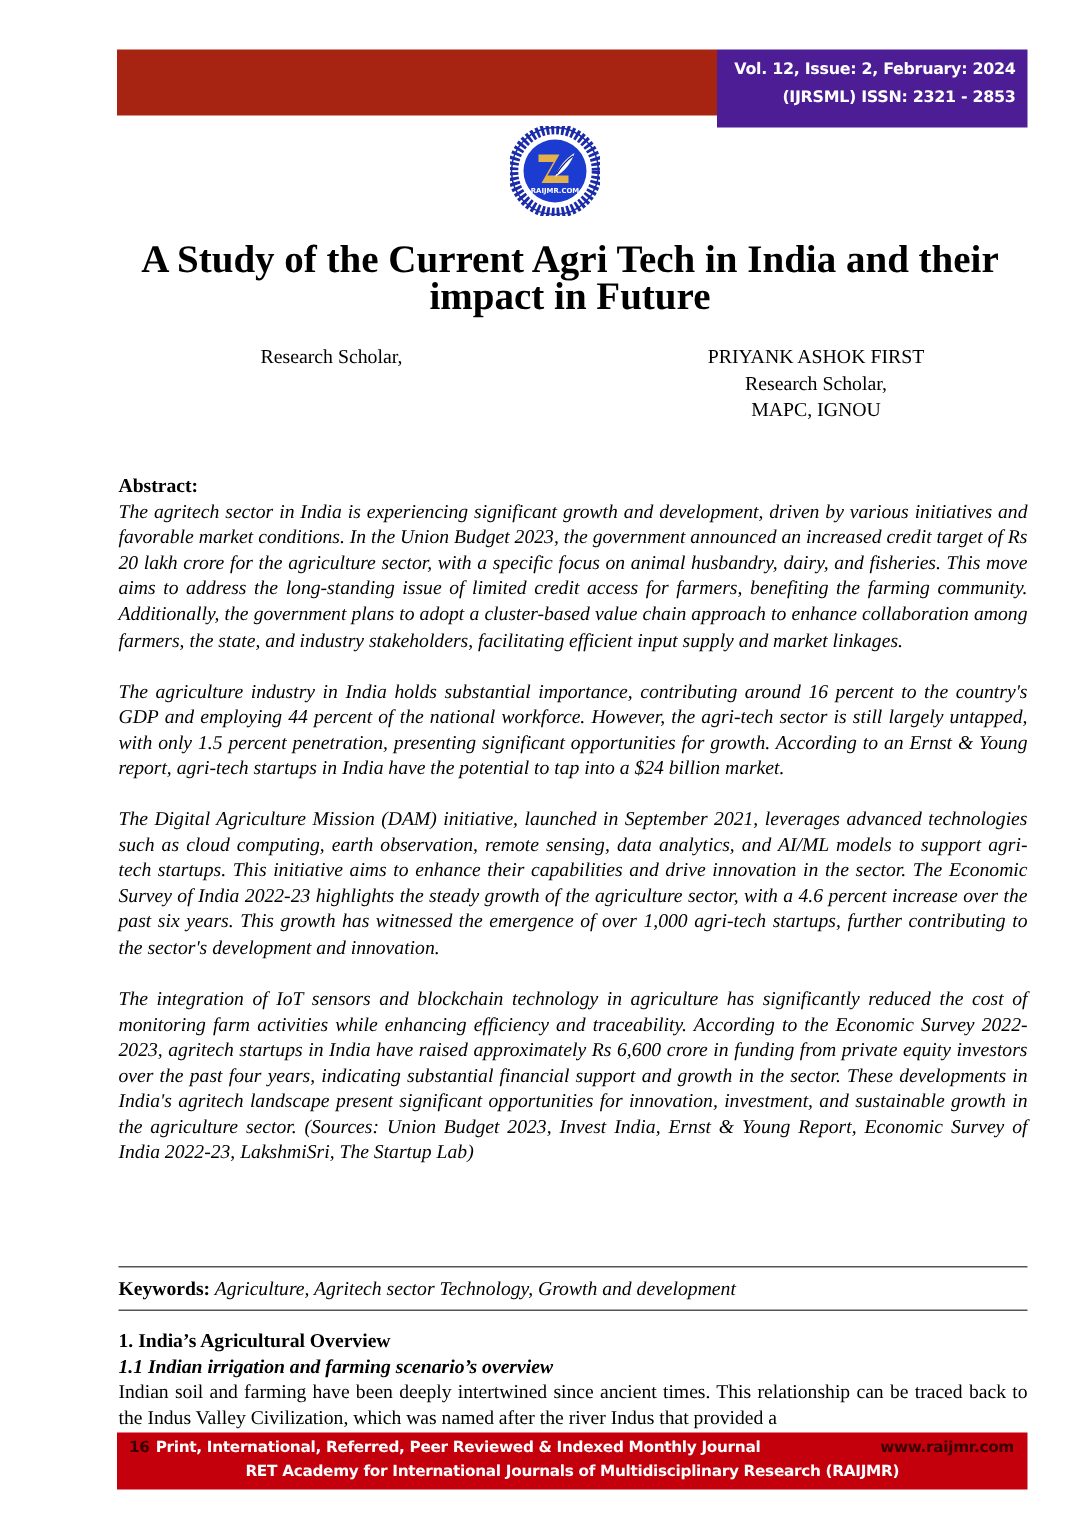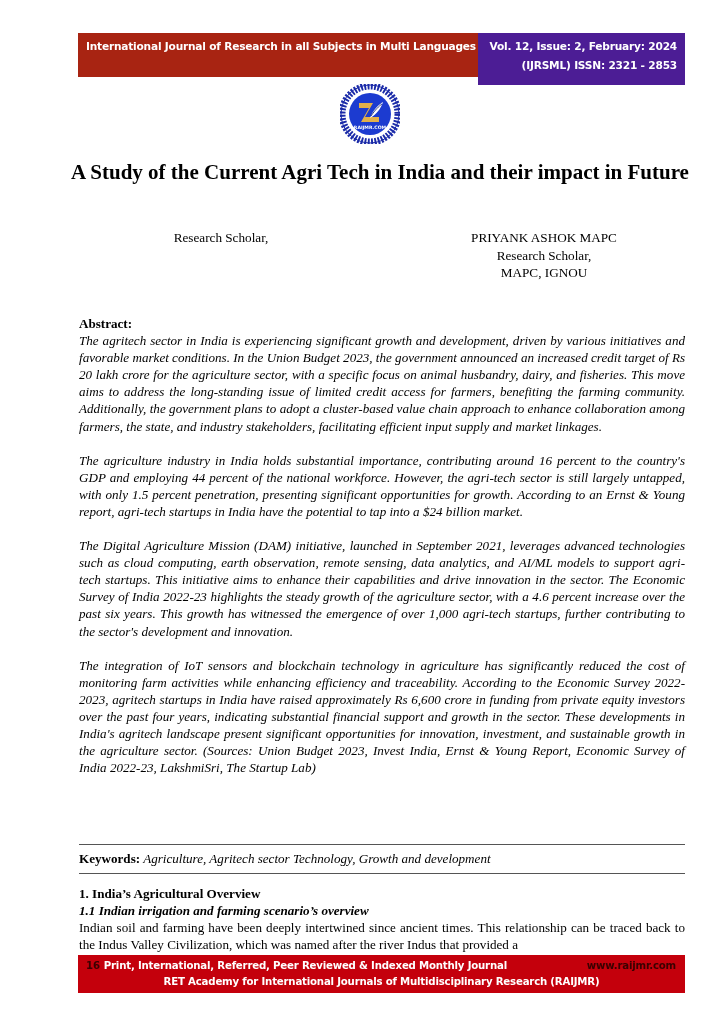--- a/index.html
+++ b/index.html
@@ -7,21 +7,21 @@
   .page { position: absolute; left: 0; top: 0; width: 724px; height: 1024px; }
 
   .header { position: absolute; left: 78px; top: 33px; width: 607px; height: 44px; display: flex; }
   .header-left { background: #a82412; width: 400px; height: 44px; box-sizing: border-box; padding: 4px 0 0 8px; }
   .header-right { background: #4c1d95; width: 207px; height: 52px; box-sizing: border-box; padding: 4px 8px 0 0; text-align: right; }
   .hline { font-family: "DejaVu Sans", sans-serif; font-weight: bold; color: #ffffff; font-size: 10.6px; line-height: 19px; white-space: nowrap; letter-spacing: -0.2px; }
 
   .logo { position: absolute; left: 340px; top: 84px; width: 60px; height: 60px; }
 
   .title { position: absolute; left: 60px; top: 160px; width: 640px; text-align: center;
-           font-family: "Liberation Serif", serif; font-weight: bold; font-size: 21px; line-height: 25px; color: #000; }
+           font-family: "Liberation Serif", serif; font-weight: bold; font-size: 26px; line-height: 25px; color: #000; }
 
   .author { position: absolute; top: 229px; text-align: center; font-family: "Liberation Serif", serif; font-size: 13.2px; line-height: 17.5px; color: #000; }
   .author.a1 { left: 76px; width: 290px; }
   .author.a2 { left: 418px; width: 252px; }
 
   .body-text { position: absolute; left: 79px; width: 606px; font-family: "Liberation Serif", serif; font-size: 13.1px; line-height: 17.1px; color: #000; text-align: justify; }
   .abs-head { font-weight: bold; font-style: normal; display: block; }
   .ital { font-style: italic; }
   .para { margin: 0 0 17px 0; }
 
@@ -42,21 +42,20 @@
   .foot-url { position: absolute; right: 0; top: 0; color: #3a0000; }
   .foot-line2 { position: absolute; left: 0; top: 19px; width: 607px; text-align: center; font-family: "DejaVu Sans", sans-serif; font-weight: bold; font-size: 10.2px; line-height: 15px; color: #fff; white-space: nowrap; letter-spacing: -0.2px; }
 </style>
 </head>
 <body>
 
 <div class="page">
 
   <div class="header">
     <div class="header-left">
-      <div class="hline">International Journal of Research in all Subjects in Multi Languages</div>
     </div>
     <div class="header-right">
       <div class="hline">Vol. 12, Issue: 2, February: 2024</div>
       <div class="hline">(IJRSML) ISSN: 2321 - 2853</div>
     </div>
   </div>
 
   <div class="logo">
     <svg width="60" height="60" viewBox="0 0 60 60">
       <circle cx="30" cy="30" r="29" fill="#ffffff" stroke="#1a2aa8" stroke-width="1"></circle>
@@ -70,21 +69,21 @@
     </svg>
   </div>
 
   <div class="title">A Study of the Current Agri Tech in India and their impact in Future</div>
 
   <div class="author a1">
     <div>Research Scholar,</div>
   </div>
 
   <div class="author a2">
-    <div>PRIYANK ASHOK MAPC</div>
+    <div>PRIYANK ASHOK FIRST</div>
     <div>Research Scholar,</div>
     <div>MAPC, IGNOU</div>
   </div>
 
   <div class="body-text" style="top: 315px;">
     <span class="abs-head">Abstract:</span>
     <p class="para ital">The agritech sector in India is experiencing significant growth and development, driven by various initiatives and favorable market conditions. In the Union Budget 2023, the government announced an increased credit target of Rs 20 lakh crore for the agriculture sector, with a specific focus on animal husbandry, dairy, and fisheries. This move aims to address the long-standing issue of limited credit access for farmers, benefiting the farming community. Additionally, the government plans to adopt a cluster-based value chain approach to enhance collaboration among farmers, the state, and industry stakeholders, facilitating efficient input supply and market linkages.</p>
     <p class="para ital">The agriculture industry in India holds substantial importance, contributing around 16 percent to the country's GDP and employing 44 percent of the national workforce. However, the agri-tech sector is still largely untapped, with only 1.5 percent penetration, presenting significant opportunities for growth. According to an Ernst &amp; Young report, agri-tech startups in India have the potential to tap into a $24 billion market.</p>
     <p class="para ital">The Digital Agriculture Mission (DAM) initiative, launched in September 2021, leverages advanced technologies such as cloud computing, earth observation, remote sensing, data analytics, and AI/ML models to support agri-tech startups. This initiative aims to enhance their capabilities and drive innovation in the sector.  The Economic Survey of India 2022-23 highlights the steady growth of the agriculture sector, with a 4.6 percent increase over the past six years. This growth has witnessed the emergence of over 1,000 agri-tech startups, further contributing to the sector's development and innovation.</p>
     <p class="para ital">The integration of IoT sensors and blockchain technology in agriculture has significantly reduced the cost of monitoring farm activities while enhancing efficiency and traceability. According to the Economic Survey 2022-2023, agritech startups in India have raised approximately Rs 6,600 crore in funding from private equity investors over the past four years, indicating substantial financial support and growth in the sector. These developments in India's agritech landscape present significant opportunities for innovation, investment, and sustainable growth in the agriculture sector. (Sources: Union Budget 2023, Invest India, Ernst &amp; Young Report, Economic Survey of India 2022-23, LakshmiSri, The Startup Lab)</p>

